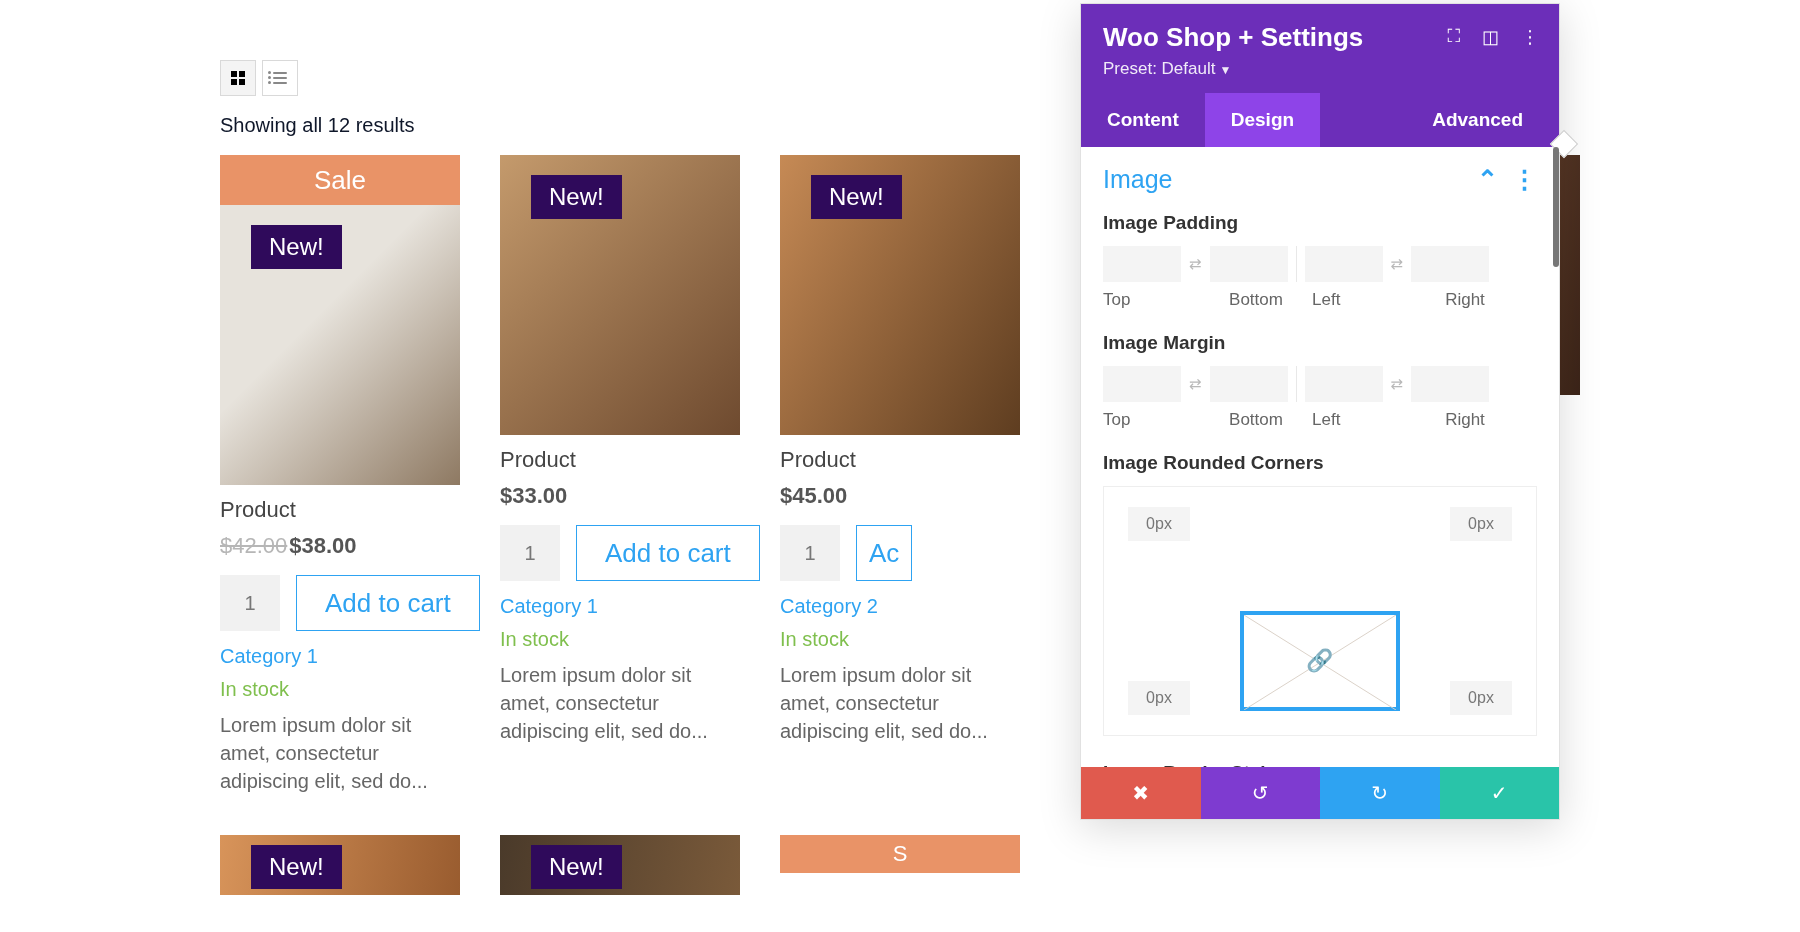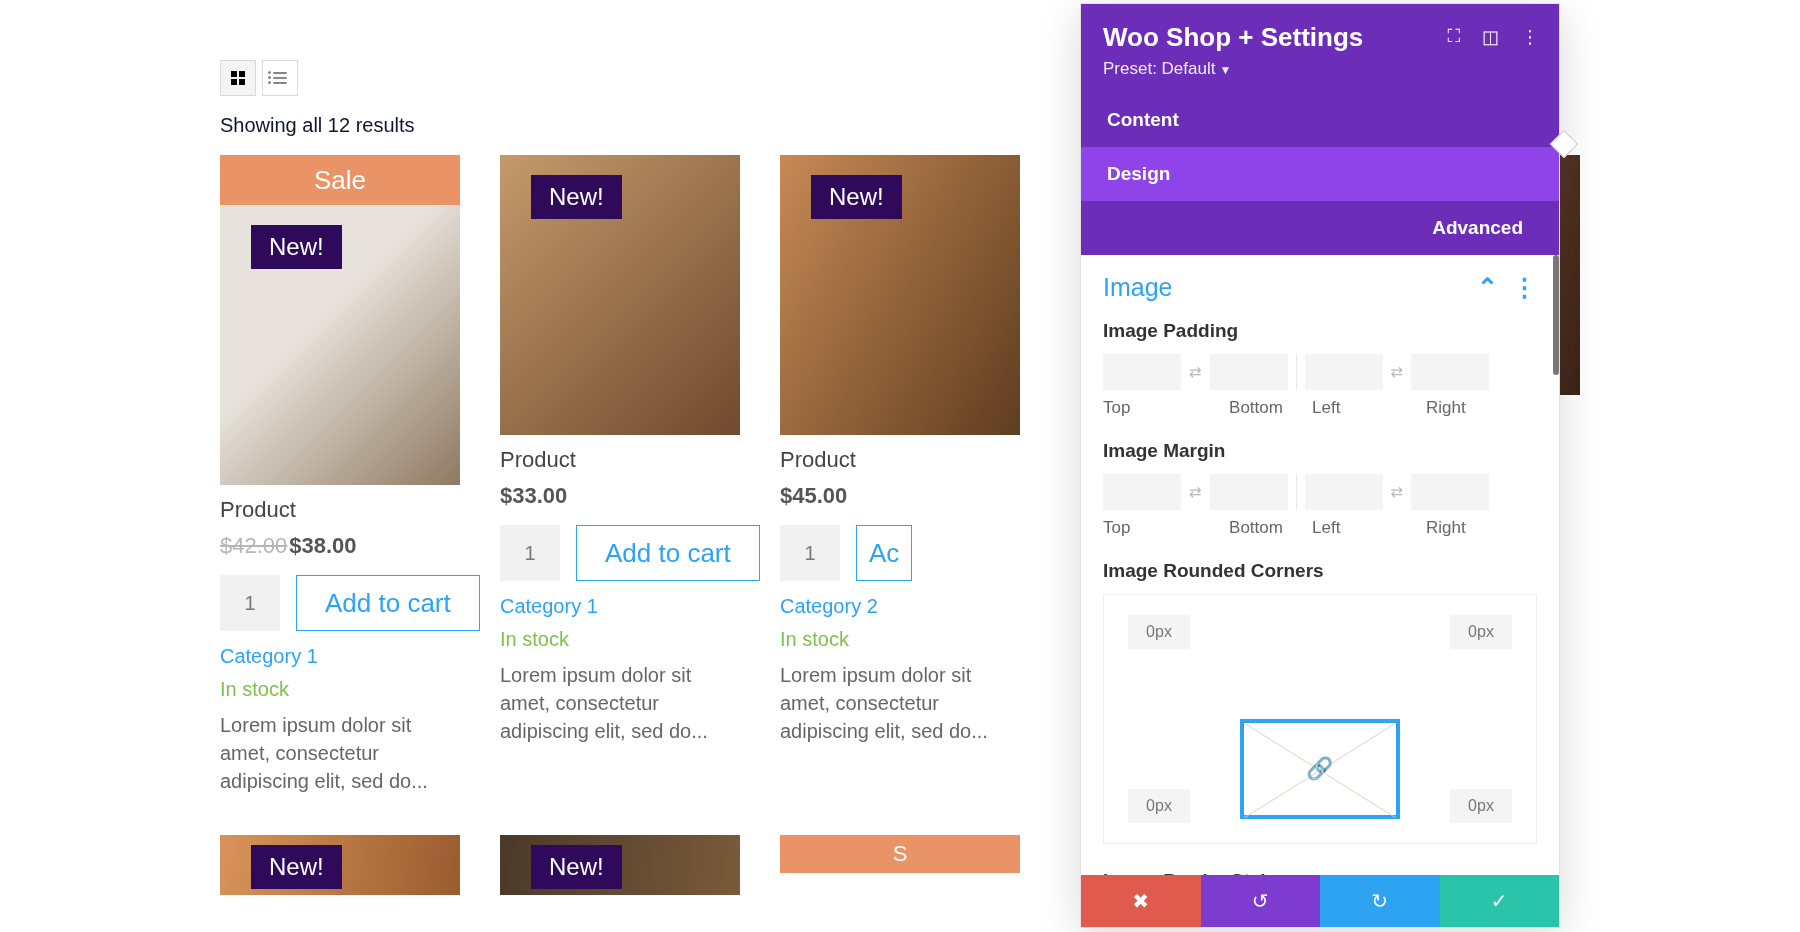--- a/index.html
+++ b/index.html
@@ -44,40 +44,40 @@
 .row2 .img-wrap{height:60px;}
 
 
 .panel { position:absolute; top:3px; right:240px; width:480px; background:#fff; border:1px solid #e1e1e1; box-shadow:0 8px 40px rgba(0,0,0,.15); z-index:50; }
 .panel-header { background:#6c2eb9; color:#fff; padding:18px 22px 14px 22px; position:relative;}
 .panel-title { font-size:26px; font-weight:700;}
 .preset { font-size:17px; margin-top:6px; opacity:.9;}
 .preset .chev{font-size:12px; margin-left:4px;}
 .header-icons{ position:absolute; top:22px; right:20px; display:flex; gap:22px; font-size:18px;}
 .header-icons span{cursor:pointer;}
-.tabs { display:flex; background:#6c2eb9;flex-direction:column;}
+.tabs { display:flex; background:#6c2eb9;}
 .tab { flex:0 0 auto; padding:16px 26px; color:#fff; font-size:19px; font-weight:600; cursor:pointer;}
 .tab.active{ background:#8e44e8;}
 .panel-body { padding:18px 22px 8px 22px; max-height:620px; overflow-y:auto; position:relative;}
 .scroll-ind{position:absolute; right:0; top:0; width:6px; height:120px; background:#777; border-radius:3px;}
 .section-head { display:flex; justify-content:space-between; align-items:center; color:#2ea3f2; font-size:25px; margin-bottom:18px;}
 .section-actions{ display:flex; gap:14px; color:#2ea3f2;}
 .section-actions span{cursor:pointer; font-weight:bold;}
 .lbl { font-size:19px; font-weight:700; color:#333; margin-bottom:12px; }
 .spacing-row { display:flex; gap:8px; align-items:center; margin-bottom:8px;}
 .divider-v{width:1px;height:36px;background:#e8e8e8;}
 .sp-input{ width:78px; height:36px; background:#f4f4f4; border:none;}
 .link-ic{ font-size:15px; color:#b9b9b9;}
 .sp-labels{display:flex; gap:8px; font-size:17px; color:#666; margin-bottom:22px;}
 .sp-labels span:nth-child(1){width:78px;text-align:left}
 .sp-labels span.lk{width:20px}
 .sp-labels span:nth-child(3){width:78px;text-align:center}
 .sp-labels span:nth-child(4){width:1px}
 .sp-labels span:nth-child(5){width:78px;}
-.sp-labels span:nth-child(7){width:78px;text-align:left}
+.sp-labels span:nth-child(7){width:78px;text-align:center}
 
 .corners-box{ border:1px solid #eee; padding:24px; margin-bottom:26px; position:relative;}
 .corner-input{ position:absolute; width:62px; height:34px; background:#f4f4f4; border:none; text-align:center; font-size:16px; color:#777;}
 .ci-tl{top:20px;left:24px;} .ci-tr{top:20px;right:24px;} .ci-bl{bottom:20px;left:24px;} .ci-br{bottom:20px;right:24px;}
 .corners-preview{ margin:0 auto; width:160px; height:100px; border:4px solid #2ea3f2; position:relative;}
 .corners-preview svg{position:absolute;inset:0;}
 .corners-preview .link-center{position:absolute;top:50%;left:50%;transform:translate(-50%,-50%);color:#2ea3f2;font-size:22px;}
 
 .panel-footer{ display:flex; height:52px;}
 .pf{ flex:1; display:flex; align-items:center; justify-content:center; color:#fff; font-size:20px; cursor:pointer;}

